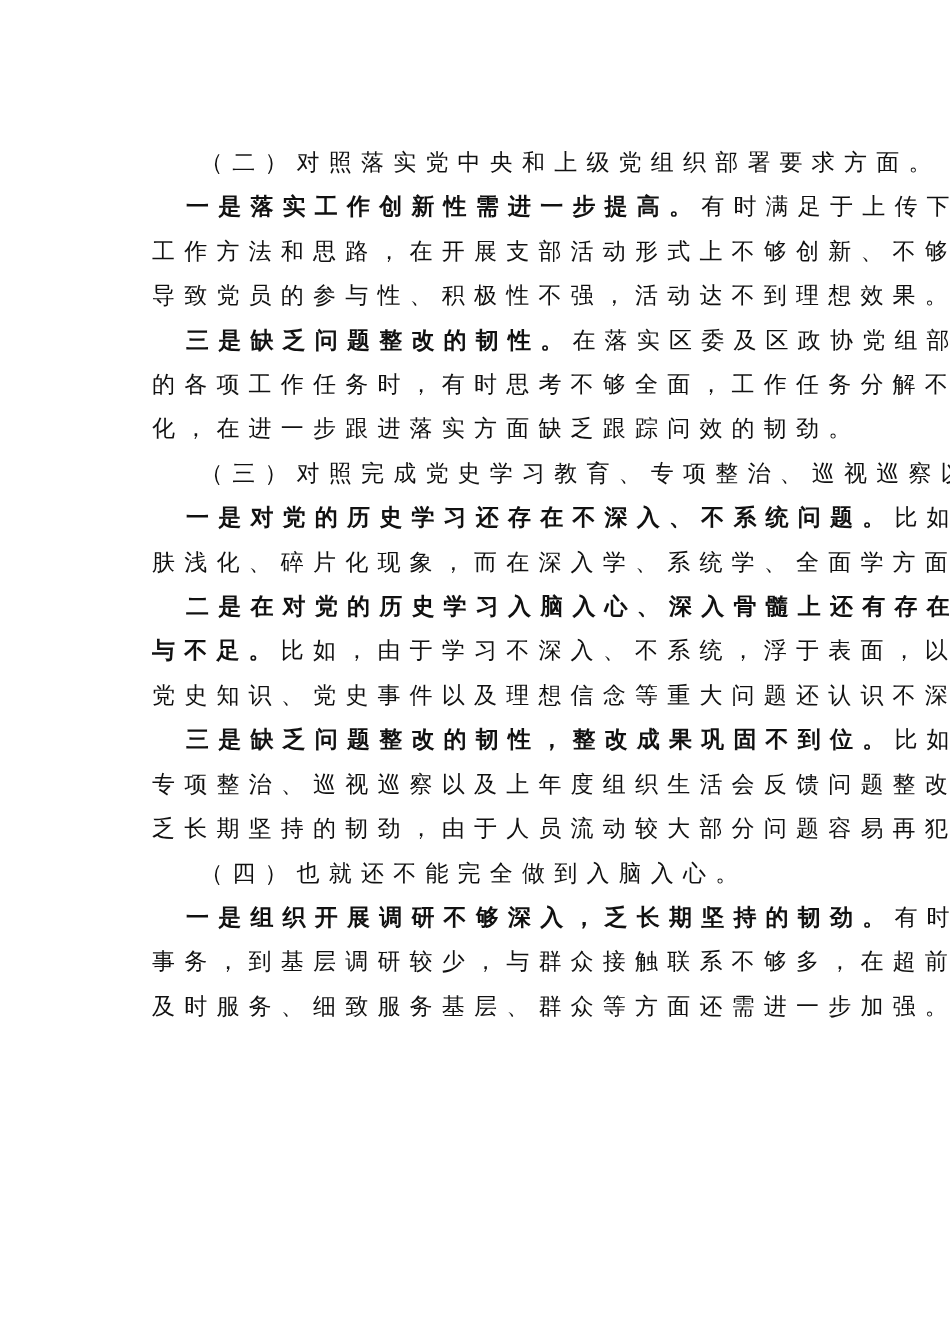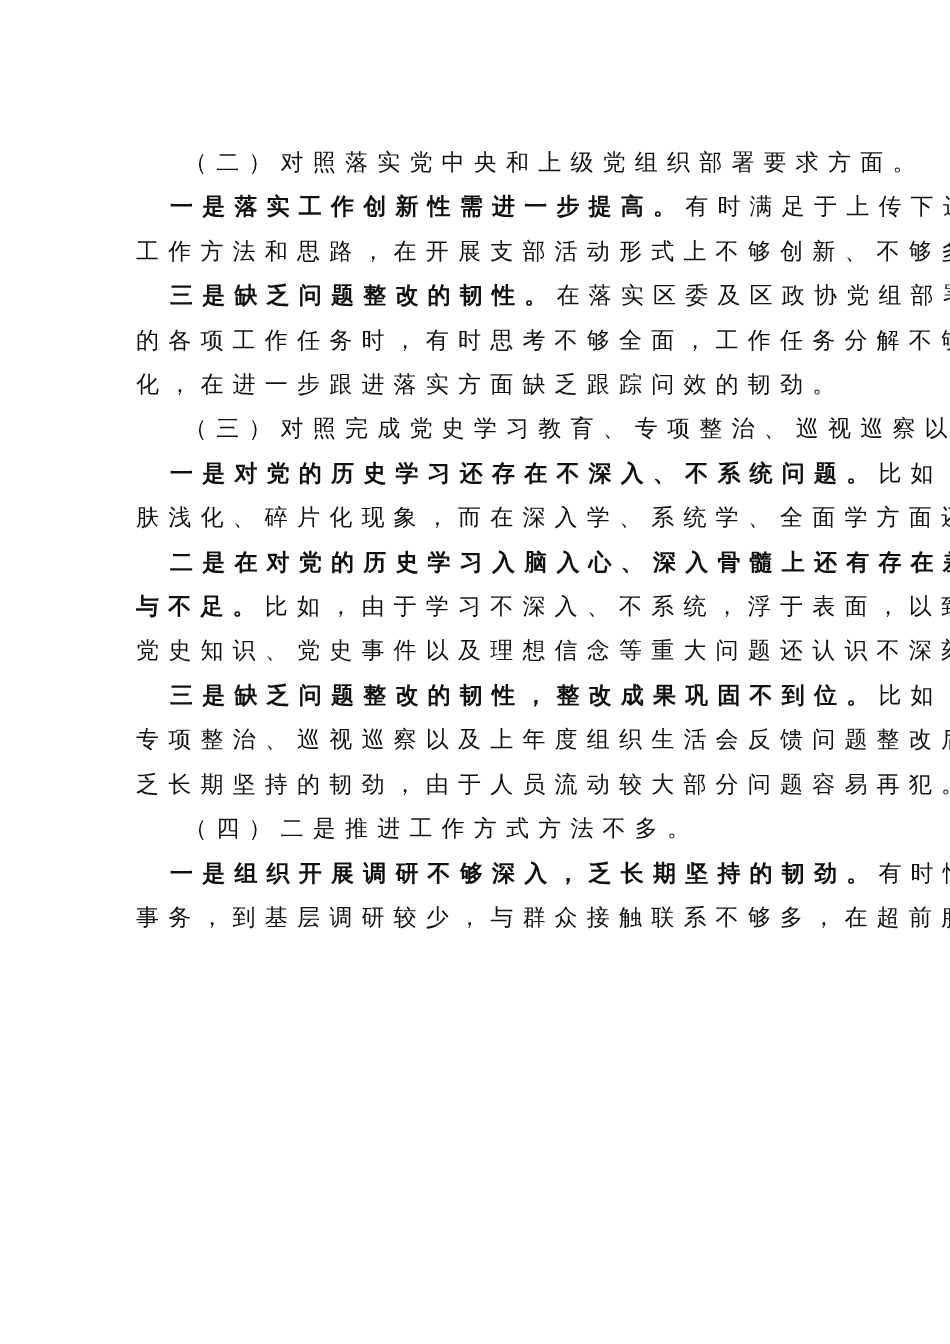--- a/index.html
+++ b/index.html
@@ -10,21 +10,21 @@
   body {
     width: 950px;
     height: 1344px;
     position: relative;
     overflow: hidden;
     font-family: "DejaVu Serif", "Liberation Serif", serif;
     color: #111111;
   }
   .page {
     position: absolute;
-    left: 102px;
+    left: 118px;
     top: 140px;
     width: 716px;
   }
   .para {
     margin: 0;
     font-size: 23px;
     line-height: 44.4px;
     letter-spacing: 9.2px;
     text-indent: 34px;
     text-align: justify;
@@ -51,20 +51,21 @@
 
 <div class="page">
 
   <div class="para">
     <span class="line heading-indent"><span>（二）对照落实党中央和上级党组织部署要求方面。</span></span>
   </div>
 
   <div class="para">
     <span class="line first-indent"><span class="lead">一是落实工作创新性需进一步提高。</span><span>有时满足于上传下达的</span></span>
     <span class="line"><span>工作方法和思路，在开展支部活动形式上不够创新、不够多样，</span></span>
+    <span class="line"><span>导致党员的参与性、积极性不强，活动达不到理想效果。</span></span>
   </div>
 
   <div class="para">
     <span class="line first-indent"><span class="lead">三是缺乏问题整改的韧性。</span><span>在落实区委及区政协党组部署</span></span>
     <span class="line"><span>的各项工作任务时，有时思考不够全面，工作任务分解不够细</span></span>
     <span class="line"><span>化，在进一步跟进落实方面缺乏跟踪问效的韧劲。</span></span>
   </div>
 
   <div class="para">
     <span class="line heading-indent"><span>（三）对照完成党史学习教育、专项整治、巡视巡察以及以</span></span>
@@ -81,20 +82,21 @@
     <span class="line"><span>党史知识、党史事件以及理想信念等重大问题还认识不深刻、</span></span>
   </div>
 
   <div class="para">
     <span class="line first-indent"><span class="lead">三是缺乏问题整改的韧性，整改成果巩固不到位。</span><span>比如，对</span></span>
     <span class="line"><span>专项整治、巡视巡察以及上年度组织生活会反馈问题整改后缺</span></span>
     <span class="line"><span>乏长期坚持的韧劲，由于人员流动较大部分问题容易再犯。</span></span>
   </div>
 
   <div class="para">
-    <span class="line heading-indent"><span>（四）二是推进工作方式方法不多。</span></span>
+    <span class="line heading-indent"><span>（四）也就还不能完全做到入脑入心。</span></span>
   </div>
 
   <div class="para">
     <span class="line first-indent"><span class="lead">一是组织开展调研不够深入，乏长期坚持的韧劲。</span><span>有时忙于</span></span>
     <span class="line"><span>事务，到基层调研较少，与群众接触联系不够多，在超前服务、</span></span>
+    <span class="line"><span>及时服务、细致服务基层、群众等方面还需进一步加强。</span></span>
   </div>
 </div>
 
 </body></html>

